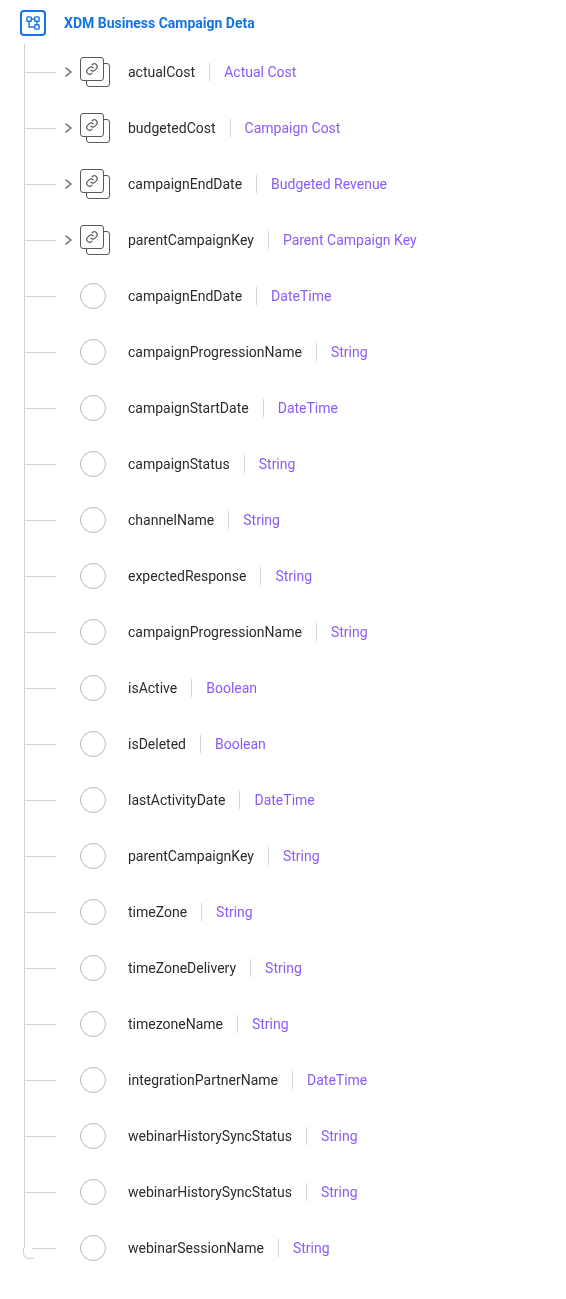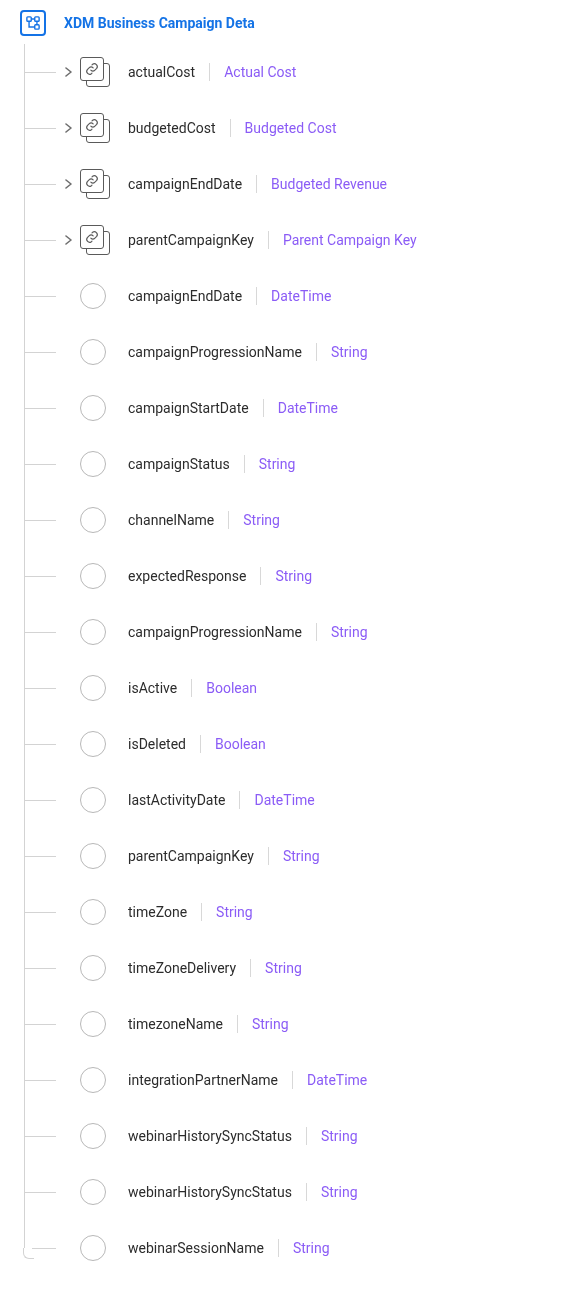--- a/index.html
+++ b/index.html
@@ -220,21 +220,21 @@
                 <g fill="none" stroke="#5a5a5a" stroke-width="2" stroke-linecap="round">
                   <path d="M10 14a5 5 0 0 0 7 0l3-3a5 5 0 0 0-7-7l-1 1"></path>
                   <path d="M14 10a5 5 0 0 0-7 0l-3 3a5 5 0 0 0 7 7l1-1"></path>
                 </g>
               </svg>
             </span>
           </span>
           <span class="labels">
             <span class="tech-name">budgetedCost</span>
             <span class="divider"></span>
-            <span class="display-name">Budgeted Cost</span>
+            <span class="display-name">Campaign Cost</span>
           </span>
         </div>
         <div class="node">
           <div class="branch"></div>
           <span class="chevron">
             <svg width="8" height="10" viewBox="0 0 8 10">
               <path d="M1 1 L6 5 L1 9" fill="none" stroke="#6e6e6e" stroke-width="1.6" stroke-linecap="round" stroke-linejoin="round"></path>
             </svg>
           </span>
           <span class="obj-icon">

